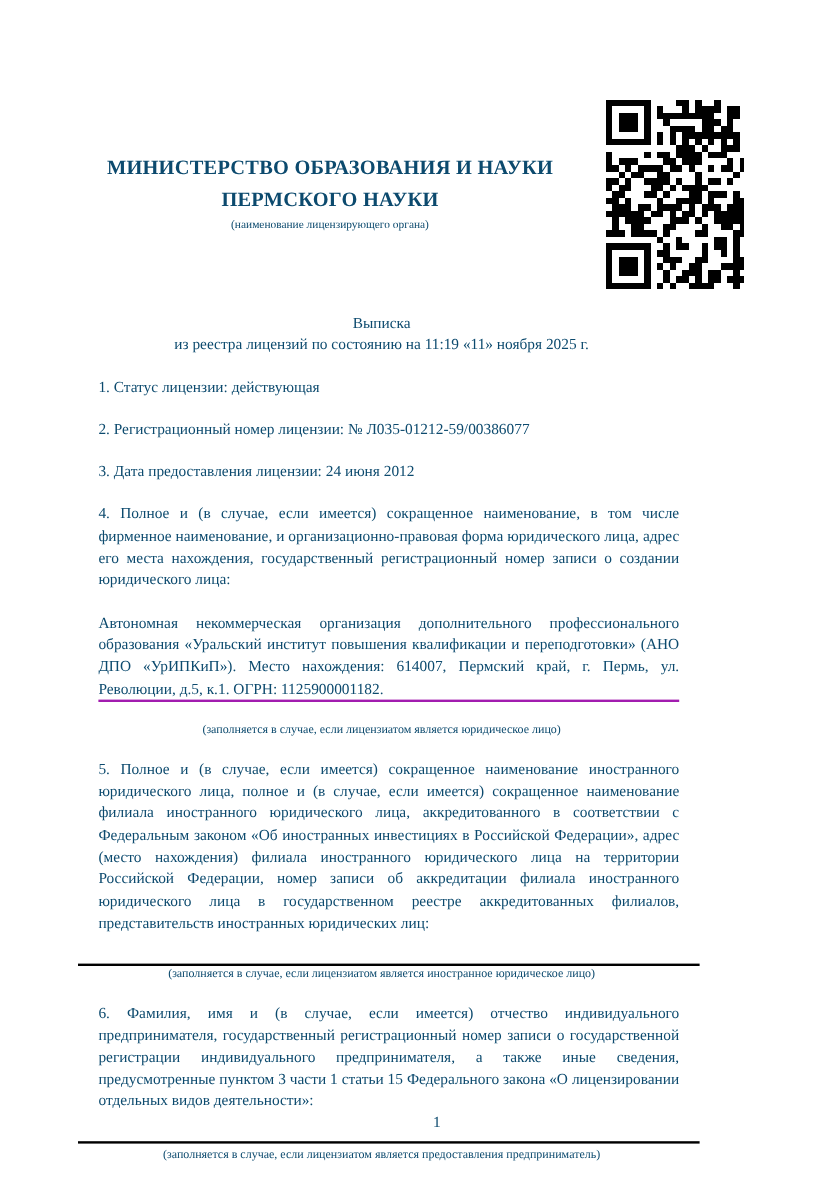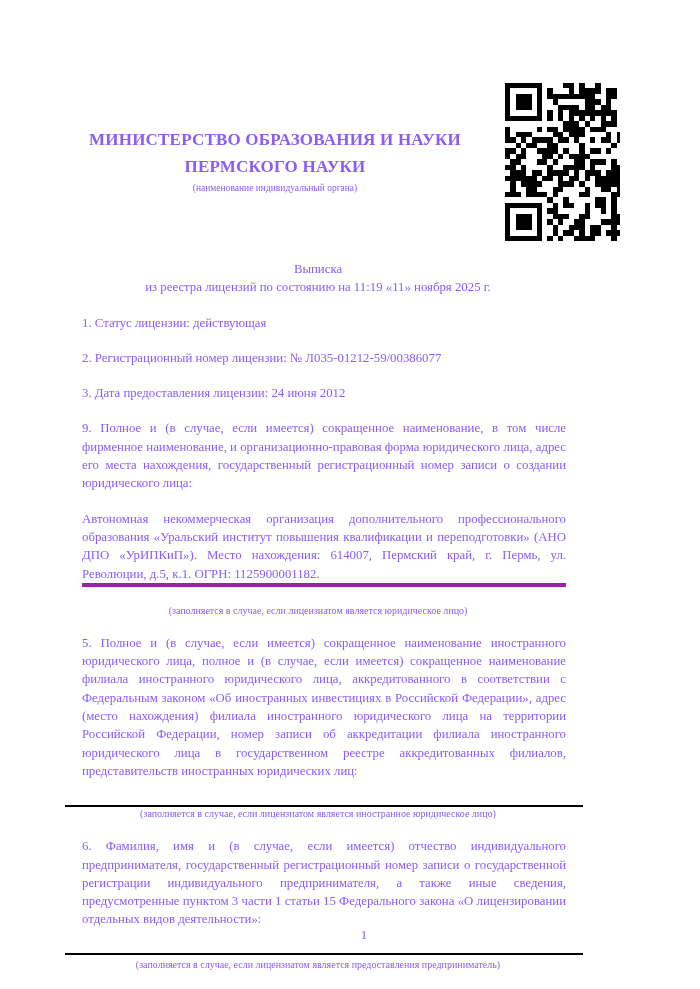--- a/index.html
+++ b/index.html
@@ -1,21 +1,21 @@
 <!DOCTYPE html>
 <html><head>
 <meta charset="utf-8">
 <style>
   html, body { margin: 0; padding: 0; background: #ffffff; }
   .page {
     position: relative;
     width: 620px;
     height: 989px;
     background: #ffffff;
-    color: #8b5cf6;
+    color: #0c4a6e;
     font-family: "Liberation Serif", "DejaVu Serif", serif;
     box-sizing: border-box;
     padding: 0 37px 0 65px;
     overflow: hidden;
   }
   .header { position: relative; height: 260px; }
   .header-text {
     position: absolute;
     left: 0; top: 126px;
     width: 420px;
@@ -61,21 +61,21 @@
   }
   .i1 { margin-top: 27px; }
   .i2 { margin-top: 20px; }
   .i3 { margin-top: 15px; }
   .i4 { margin-top: 12px; }
   .i5 { margin-top: 15px; }
   .i6 { margin-top: 21px; }
   .i7 { margin-top: 22px; }
   .cap6 { margin-top: 3px; }
 
-  .fill-underline { border-bottom: 4px solid #a21caf; }
+  .fill-underline { border-bottom: 2px solid #a21caf; }
   .blank-rule { border-bottom: 2px solid #000000; }
   .blank-rule.r5 { height: 8px; }
   .blank-rule.r6 { height: 7px; }
 
   .page-number {
     position: absolute;
     left: 65px; top: 926px;
     width: 598px;
     text-align: center;
     font-size: 12.8px;
@@ -84,41 +84,41 @@
 </style>
 </head>
 <body>
 
 <div class="page">
 
   <div class="header">
     <div class="header-text">
       <div class="ministry-line">МИНИСТЕРСТВО ОБРАЗОВАНИЯ И НАУКИ</div>
       <div class="ministry-line">ПЕРМСКОГО НАУКИ</div>
-      <div class="ministry-caption">(наименование индивидуальный органа)</div>
+      <div class="ministry-caption">(наименование лицензирующего органа)</div>
     </div>
     <div class="qr" id="qr">
         <svg viewBox="0 0 29 29" preserveAspectRatio="none" shape-rendering="crispEdges">
           <path d="M0 0h1v1h-1zM1 0h1v1h-1zM2 0h1v1h-1zM3 0h1v1h-1zM4 0h1v1h-1zM5 0h1v1h-1zM6 0h1v1h-1zM11 0h1v1h-1zM12 0h1v1h-1zM14 0h1v1h-1zM17 0h1v1h-1zM22 0h1v1h-1zM23 0h1v1h-1zM24 0h1v1h-1zM25 0h1v1h-1zM26 0h1v1h-1zM27 0h1v1h-1zM28 0h1v1h-1zM0 1h1v1h-1zM6 1h1v1h-1zM8 1h1v1h-1zM12 1h1v1h-1zM14 1h1v1h-1zM15 1h1v1h-1zM16 1h1v1h-1zM17 1h1v1h-1zM19 1h1v1h-1zM20 1h1v1h-1zM22 1h1v1h-1zM28 1h1v1h-1zM0 2h1v1h-1zM2 2h1v1h-1zM3 2h1v1h-1zM4 2h1v1h-1zM6 2h1v1h-1zM8 2h1v1h-1zM9 2h1v1h-1zM10 2h1v1h-1zM11 2h1v1h-1zM12 2h1v1h-1zM13 2h1v1h-1zM14 2h1v1h-1zM15 2h1v1h-1zM16 2h1v1h-1zM19 2h1v1h-1zM20 2h1v1h-1zM22 2h1v1h-1zM24 2h1v1h-1zM25 2h1v1h-1zM26 2h1v1h-1zM28 2h1v1h-1zM0 3h1v1h-1zM2 3h1v1h-1zM3 3h1v1h-1zM4 3h1v1h-1zM6 3h1v1h-1zM9 3h1v1h-1zM15 3h1v1h-1zM16 3h1v1h-1zM17 3h1v1h-1zM19 3h1v1h-1zM22 3h1v1h-1zM24 3h1v1h-1zM25 3h1v1h-1zM26 3h1v1h-1zM28 3h1v1h-1zM0 4h1v1h-1zM2 4h1v1h-1zM3 4h1v1h-1zM4 4h1v1h-1zM6 4h1v1h-1zM10 4h1v1h-1zM11 4h1v1h-1zM12 4h1v1h-1zM13 4h1v1h-1zM15 4h1v1h-1zM16 4h1v1h-1zM18 4h1v1h-1zM19 4h1v1h-1zM22 4h1v1h-1zM24 4h1v1h-1zM25 4h1v1h-1zM26 4h1v1h-1zM28 4h1v1h-1zM0 5h1v1h-1zM6 5h1v1h-1zM8 5h1v1h-1zM10 5h1v1h-1zM12 5h1v1h-1zM13 5h1v1h-1zM14 5h1v1h-1zM15 5h1v1h-1zM16 5h1v1h-1zM17 5h1v1h-1zM18 5h1v1h-1zM19 5h1v1h-1zM20 5h1v1h-1zM22 5h1v1h-1zM28 5h1v1h-1zM0 6h1v1h-1zM1 6h1v1h-1zM2 6h1v1h-1zM3 6h1v1h-1zM4 6h1v1h-1zM5 6h1v1h-1zM6 6h1v1h-1zM8 6h1v1h-1zM10 6h1v1h-1zM12 6h1v1h-1zM14 6h1v1h-1zM16 6h1v1h-1zM18 6h1v1h-1zM20 6h1v1h-1zM22 6h1v1h-1zM23 6h1v1h-1zM24 6h1v1h-1zM25 6h1v1h-1zM26 6h1v1h-1zM27 6h1v1h-1zM28 6h1v1h-1zM11 7h1v1h-1zM12 7h1v1h-1zM13 7h1v1h-1zM15 7h1v1h-1zM18 7h1v1h-1zM19 7h1v1h-1zM20 7h1v1h-1zM0 8h1v1h-1zM6 8h1v1h-1zM8 8h1v1h-1zM9 8h1v1h-1zM11 8h1v1h-1zM12 8h1v1h-1zM13 8h1v1h-1zM14 8h1v1h-1zM16 8h1v1h-1zM17 8h1v1h-1zM18 8h1v1h-1zM23 8h1v1h-1zM24 8h1v1h-1zM25 8h1v1h-1zM27 8h1v1h-1zM28 8h1v1h-1zM0 9h1v1h-1zM2 9h1v1h-1zM3 9h1v1h-1zM4 9h1v1h-1zM9 9h1v1h-1zM10 9h1v1h-1zM12 9h1v1h-1zM13 9h1v1h-1zM14 9h1v1h-1zM19 9h1v1h-1zM21 9h1v1h-1zM22 9h1v1h-1zM25 9h1v1h-1zM26 9h1v1h-1zM27 9h1v1h-1zM28 9h1v1h-1zM0 10h1v1h-1zM1 10h1v1h-1zM3 10h1v1h-1zM5 10h1v1h-1zM6 10h1v1h-1zM7 10h1v1h-1zM8 10h1v1h-1zM10 10h1v1h-1zM11 10h1v1h-1zM13 10h1v1h-1zM16 10h1v1h-1zM18 10h1v1h-1zM19 10h1v1h-1zM21 10h1v1h-1zM25 10h1v1h-1zM26 10h1v1h-1zM28 10h1v1h-1zM2 11h1v1h-1zM4 11h1v1h-1zM5 11h1v1h-1zM8 11h1v1h-1zM9 11h1v1h-1zM14 11h1v1h-1zM20 11h1v1h-1zM23 11h1v1h-1zM24 11h1v1h-1zM25 11h1v1h-1zM0 12h1v1h-1zM1 12h1v1h-1zM3 12h1v1h-1zM6 12h1v1h-1zM7 12h1v1h-1zM8 12h1v1h-1zM9 12h1v1h-1zM11 12h1v1h-1zM14 12h1v1h-1zM16 12h1v1h-1zM17 12h1v1h-1zM19 12h1v1h-1zM22 12h1v1h-1zM25 12h1v1h-1zM26 12h1v1h-1zM27 12h1v1h-1zM0 13h1v1h-1zM2 13h1v1h-1zM3 13h1v1h-1zM7 13h1v1h-1zM8 13h1v1h-1zM10 13h1v1h-1zM12 13h1v1h-1zM13 13h1v1h-1zM14 13h1v1h-1zM15 13h1v1h-1zM23 13h1v1h-1zM24 13h1v1h-1zM25 13h1v1h-1zM27 13h1v1h-1zM1 14h1v1h-1zM2 14h1v1h-1zM6 14h1v1h-1zM7 14h1v1h-1zM9 14h1v1h-1zM13 14h1v1h-1zM14 14h1v1h-1zM16 14h1v1h-1zM17 14h1v1h-1zM18 14h1v1h-1zM20 14h1v1h-1zM25 14h1v1h-1zM26 14h1v1h-1zM27 14h1v1h-1zM0 15h1v1h-1zM1 15h1v1h-1zM3 15h1v1h-1zM8 15h1v1h-1zM11 15h1v1h-1zM12 15h1v1h-1zM13 15h1v1h-1zM14 15h1v1h-1zM16 15h1v1h-1zM20 15h1v1h-1zM21 15h1v1h-1zM22 15h1v1h-1zM24 15h1v1h-1zM25 15h1v1h-1zM26 15h1v1h-1zM27 15h1v1h-1zM28 15h1v1h-1zM1 16h1v1h-1zM2 16h1v1h-1zM3 16h1v1h-1zM5 16h1v1h-1zM6 16h1v1h-1zM8 16h1v1h-1zM9 16h1v1h-1zM10 16h1v1h-1zM11 16h1v1h-1zM13 16h1v1h-1zM15 16h1v1h-1zM16 16h1v1h-1zM17 16h1v1h-1zM19 16h1v1h-1zM20 16h1v1h-1zM21 16h1v1h-1zM22 16h1v1h-1zM23 16h1v1h-1zM24 16h1v1h-1zM25 16h1v1h-1zM27 16h1v1h-1zM28 16h1v1h-1zM0 17h1v1h-1zM1 17h1v1h-1zM2 17h1v1h-1zM3 17h1v1h-1zM4 17h1v1h-1zM5 17h1v1h-1zM7 17h1v1h-1zM8 17h1v1h-1zM10 17h1v1h-1zM12 17h1v1h-1zM13 17h1v1h-1zM15 17h1v1h-1zM17 17h1v1h-1zM18 17h1v1h-1zM19 17h1v1h-1zM20 17h1v1h-1zM21 17h1v1h-1zM22 17h1v1h-1zM24 17h1v1h-1zM27 17h1v1h-1zM28 17h1v1h-1zM1 18h1v1h-1zM3 18h1v1h-1zM4 18h1v1h-1zM5 18h1v1h-1zM6 18h1v1h-1zM10 18h1v1h-1zM11 18h1v1h-1zM12 18h1v1h-1zM14 18h1v1h-1zM17 18h1v1h-1zM18 18h1v1h-1zM19 18h1v1h-1zM20 18h1v1h-1zM21 18h1v1h-1zM22 18h1v1h-1zM23 18h1v1h-1zM24 18h1v1h-1zM25 18h1v1h-1zM26 18h1v1h-1zM27 18h1v1h-1zM1 19h1v1h-1zM4 19h1v1h-1zM5 19h1v1h-1zM9 19h1v1h-1zM10 19h1v1h-1zM15 19h1v1h-1zM18 19h1v1h-1zM19 19h1v1h-1zM21 19h1v1h-1zM24 19h1v1h-1zM25 19h1v1h-1zM0 20h1v1h-1zM1 20h1v1h-1zM2 20h1v1h-1zM4 20h1v1h-1zM5 20h1v1h-1zM6 20h1v1h-1zM7 20h1v1h-1zM9 20h1v1h-1zM14 20h1v1h-1zM15 20h1v1h-1zM20 20h1v1h-1zM21 20h1v1h-1zM22 20h1v1h-1zM23 20h1v1h-1zM24 20h1v1h-1zM25 20h1v1h-1zM26 20h1v1h-1zM28 20h1v1h-1zM8 21h1v1h-1zM11 21h1v1h-1zM17 21h1v1h-1zM18 21h1v1h-1zM20 21h1v1h-1zM24 21h1v1h-1zM0 22h1v1h-1zM1 22h1v1h-1zM2 22h1v1h-1zM3 22h1v1h-1zM4 22h1v1h-1zM5 22h1v1h-1zM6 22h1v1h-1zM9 22h1v1h-1zM11 22h1v1h-1zM12 22h1v1h-1zM15 22h1v1h-1zM17 22h1v1h-1zM18 22h1v1h-1zM20 22h1v1h-1zM22 22h1v1h-1zM24 22h1v1h-1zM25 22h1v1h-1zM26 22h1v1h-1zM27 22h1v1h-1zM0 23h1v1h-1zM6 23h1v1h-1zM8 23h1v1h-1zM9 23h1v1h-1zM15 23h1v1h-1zM18 23h1v1h-1zM20 23h1v1h-1zM24 23h1v1h-1zM28 23h1v1h-1zM0 24h1v1h-1zM2 24h1v1h-1zM3 24h1v1h-1zM4 24h1v1h-1zM6 24h1v1h-1zM9 24h1v1h-1zM10 24h1v1h-1zM11 24h1v1h-1zM14 24h1v1h-1zM15 24h1v1h-1zM20 24h1v1h-1zM21 24h1v1h-1zM22 24h1v1h-1zM23 24h1v1h-1zM24 24h1v1h-1zM28 24h1v1h-1zM0 25h1v1h-1zM2 25h1v1h-1zM3 25h1v1h-1zM4 25h1v1h-1zM6 25h1v1h-1zM8 25h1v1h-1zM10 25h1v1h-1zM13 25h1v1h-1zM14 25h1v1h-1zM18 25h1v1h-1zM19 25h1v1h-1zM20 25h1v1h-1zM21 25h1v1h-1zM22 25h1v1h-1zM23 25h1v1h-1zM24 25h1v1h-1zM25 25h1v1h-1zM27 25h1v1h-1zM0 26h1v1h-1zM2 26h1v1h-1zM3 26h1v1h-1zM4 26h1v1h-1zM6 26h1v1h-1zM9 26h1v1h-1zM12 26h1v1h-1zM13 26h1v1h-1zM14 26h1v1h-1zM16 26h1v1h-1zM17 26h1v1h-1zM20 26h1v1h-1zM23 26h1v1h-1zM24 26h1v1h-1zM25 26h1v1h-1zM27 26h1v1h-1zM28 26h1v1h-1zM0 27h1v1h-1zM6 27h1v1h-1zM9 27h1v1h-1zM11 27h1v1h-1zM12 27h1v1h-1zM14 27h1v1h-1zM16 27h1v1h-1zM17 27h1v1h-1zM19 27h1v1h-1zM20 27h1v1h-1zM21 27h1v1h-1zM22 27h1v1h-1zM23 27h1v1h-1zM25 27h1v1h-1zM0 28h1v1h-1zM1 28h1v1h-1zM2 28h1v1h-1zM3 28h1v1h-1zM4 28h1v1h-1zM5 28h1v1h-1zM6 28h1v1h-1zM8 28h1v1h-1zM10 28h1v1h-1zM13 28h1v1h-1zM14 28h1v1h-1zM15 28h1v1h-1zM16 28h1v1h-1zM20 28h1v1h-1zM22 28h1v1h-1zM25 28h1v1h-1zM27 28h1v1h-1zM28 28h1v1h-1z" fill="#000000"></path>
         </svg>
       </div>
   </div>
 
   <div class="title-block">
     <div>Выписка</div>
     <div>из реестра лицензий по состоянию на 11:19 «11» ноября 2025 г.</div>
   </div>
 
   <p class="item i1">1. Статус лицензии: действующая</p>
 
   <p class="item i2">2. Регистрационный номер лицензии: № Л035-01212-59/00386077</p>
 
   <p class="item i3">3. Дата предоставления лицензии: 24 июня 2012</p>
 
-  <p class="item i4">9. Полное и (в случае, если имеется) сокращенное наименование, в том числе фирменное наименование, и организационно-правовая форма юридического лица, адрес его места нахождения, государственный регистрационный номер записи о создании юридического лица:</p>
+  <p class="item i4">4. Полное и (в случае, если имеется) сокращенное наименование, в том числе фирменное наименование, и организационно-правовая форма юридического лица, адрес его места нахождения, государственный регистрационный номер записи о создании юридического лица:</p>
   <p class="item fill-underline">Автономная некоммерческая организация дополнительного профессионального образования «Уральский институт повышения квалификации и переподготовки» (АНО ДПО «УрИПКиП»). Место нахождения: 614007, Пермский край, г. Пермь, ул. Революции, д.5, к.1. ОГРН: 1125900001182.</p>
   <div class="caption">(заполняется в случае, если лицензиатом является юридическое лицо)</div>
 
   <p class="item i5">5. Полное и (в случае, если имеется) сокращенное наименование иностранного юридического лица, полное и (в случае, если имеется) сокращенное наименование филиала иностранного юридического лица, аккредитованного в соответствии с Федеральным законом «Об иностранных инвестициях в Российской Федерации», адрес (место нахождения) филиала иностранного юридического лица на территории Российской Федерации, номер записи об аккредитации филиала иностранного юридического лица в государственном реестре аккредитованных филиалов, представительств иностранных юридических лиц:</p>
   <div class="blank-rule r5"></div>
   <div class="caption">(заполняется в случае, если лицензиатом является иностранное юридическое лицо)</div>
 
   <p class="item i6">6. Фамилия, имя и (в случае, если имеется) отчество индивидуального предпринимателя, государственный регистрационный номер записи о государственной регистрации индивидуального предпринимателя, а также иные сведения, предусмотренные пунктом 3 части 1 статьи 15 Федерального закона «О лицензировании отдельных видов деятельности»:</p>
   <div class="blank-rule r6"></div>
   <div class="caption cap6">(заполняется в случае, если лицензиатом является предоставления предприниматель)</div>

